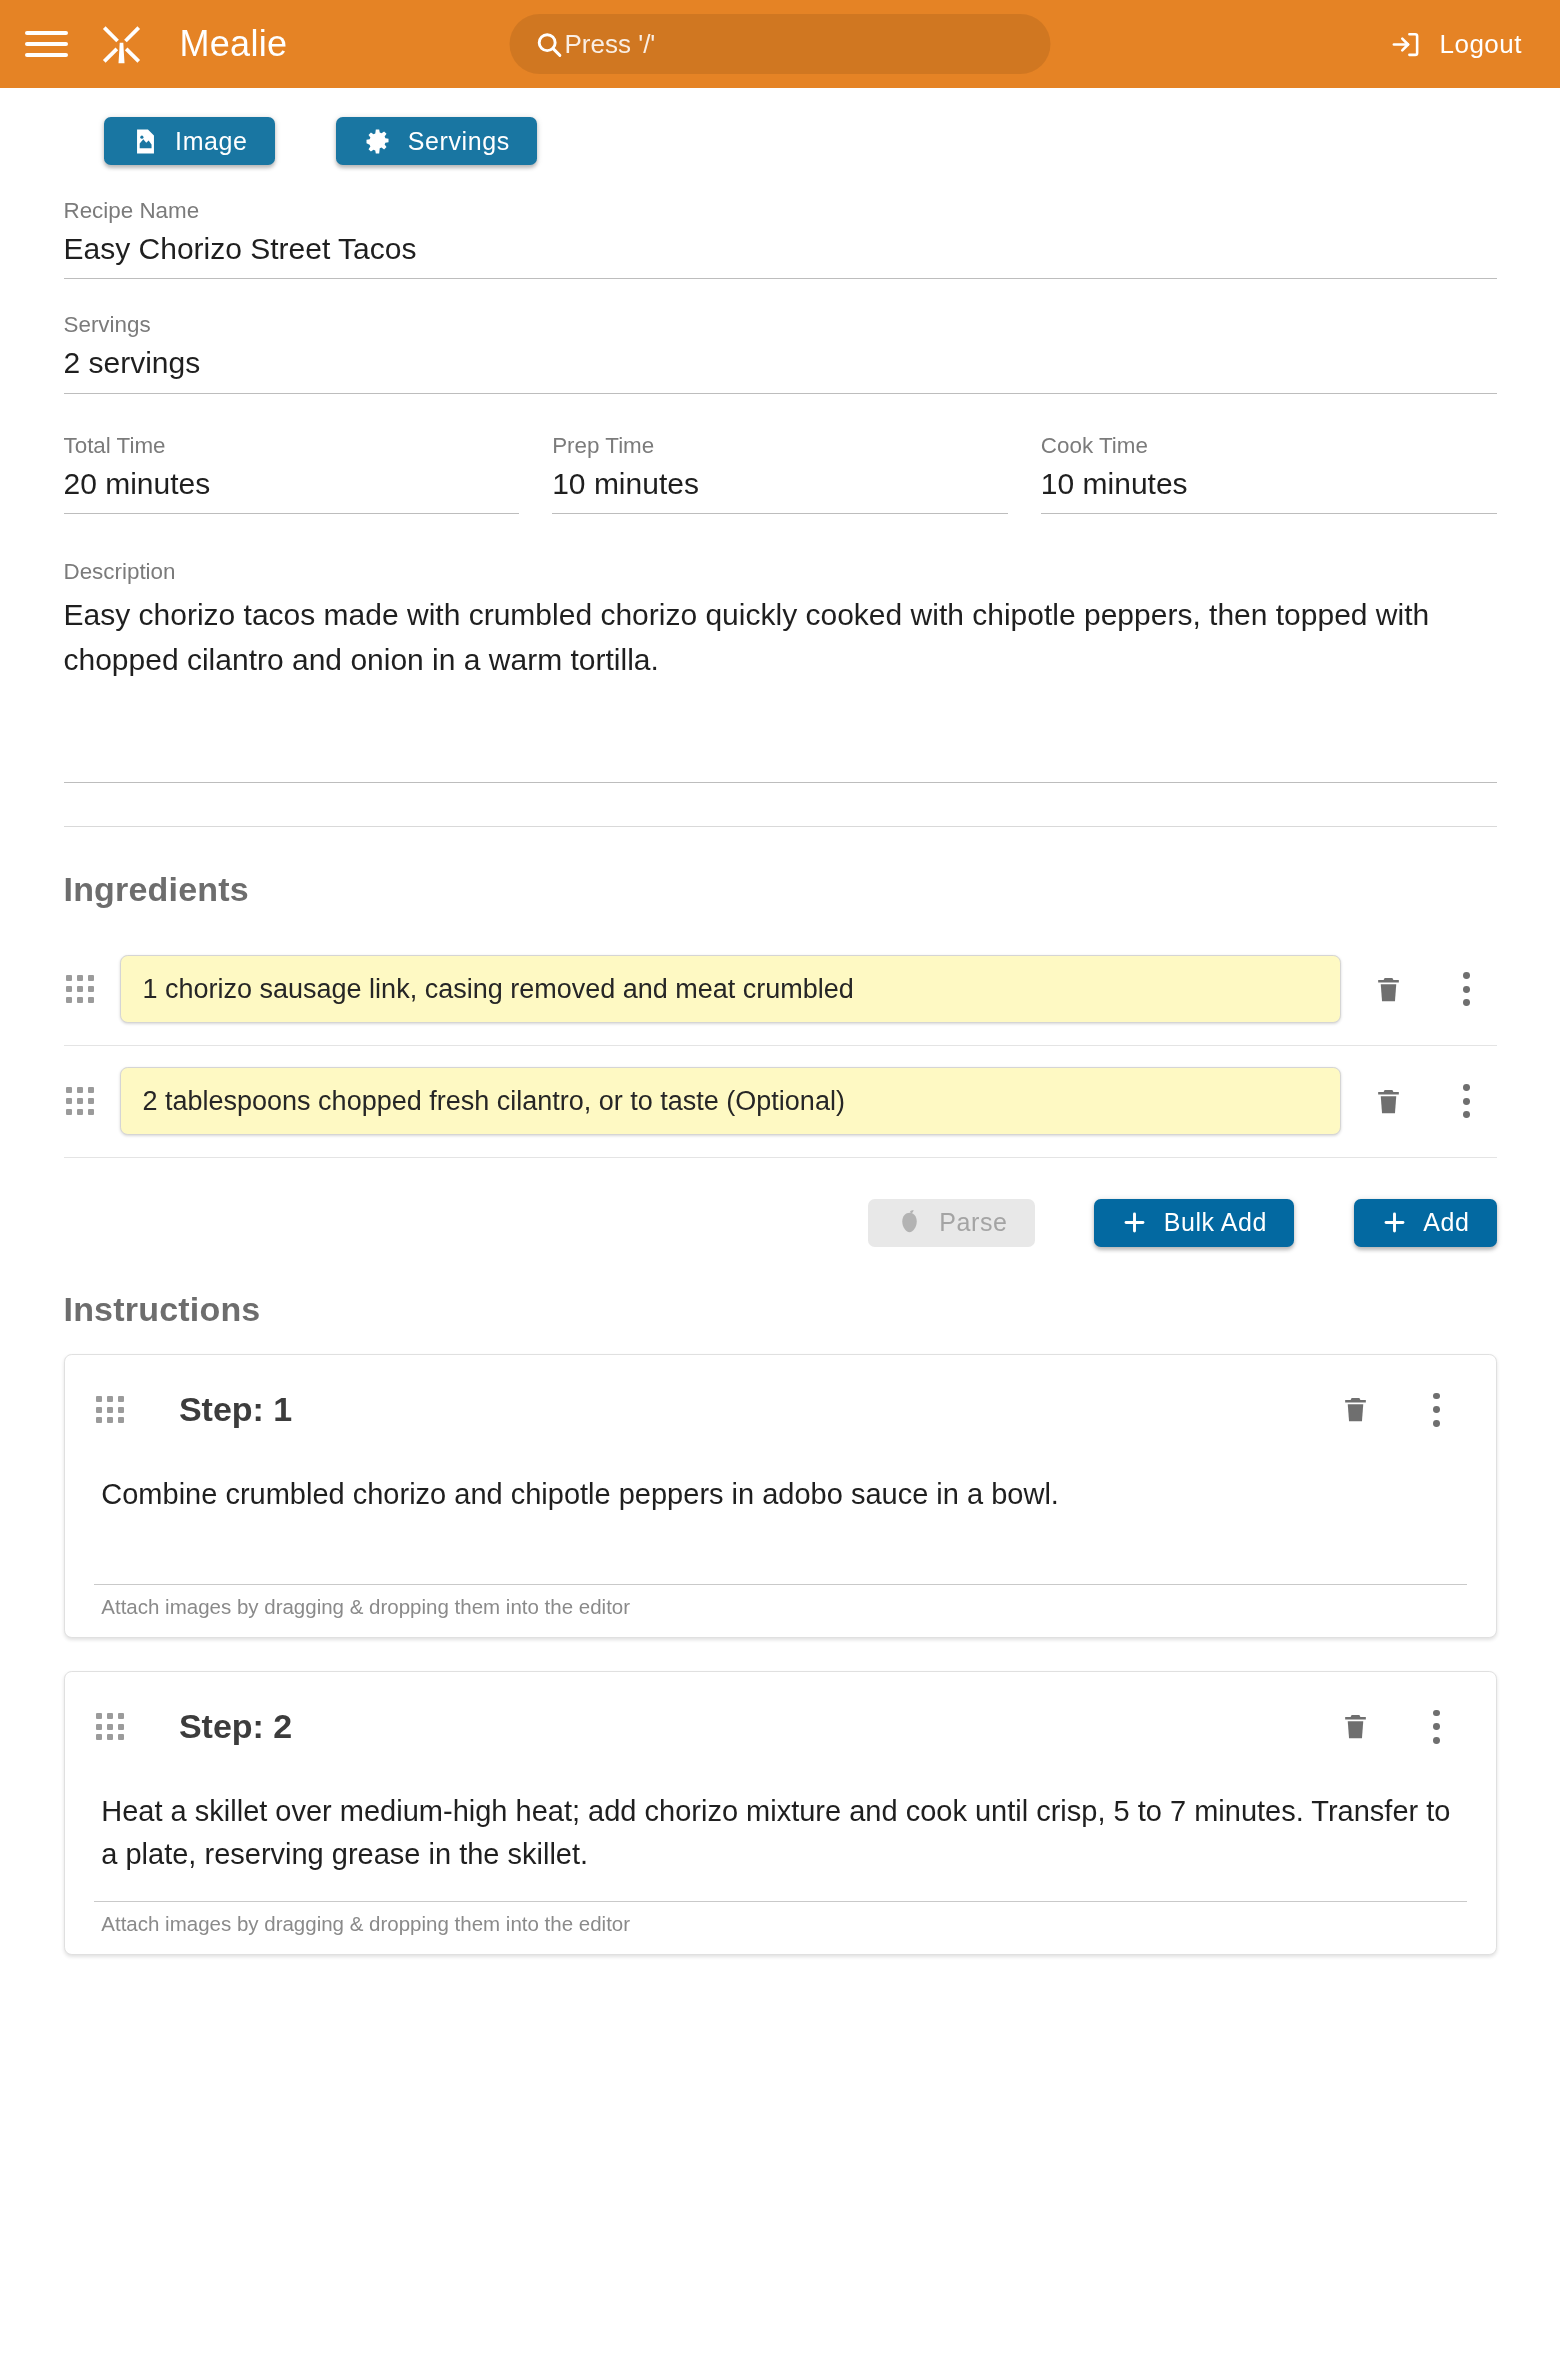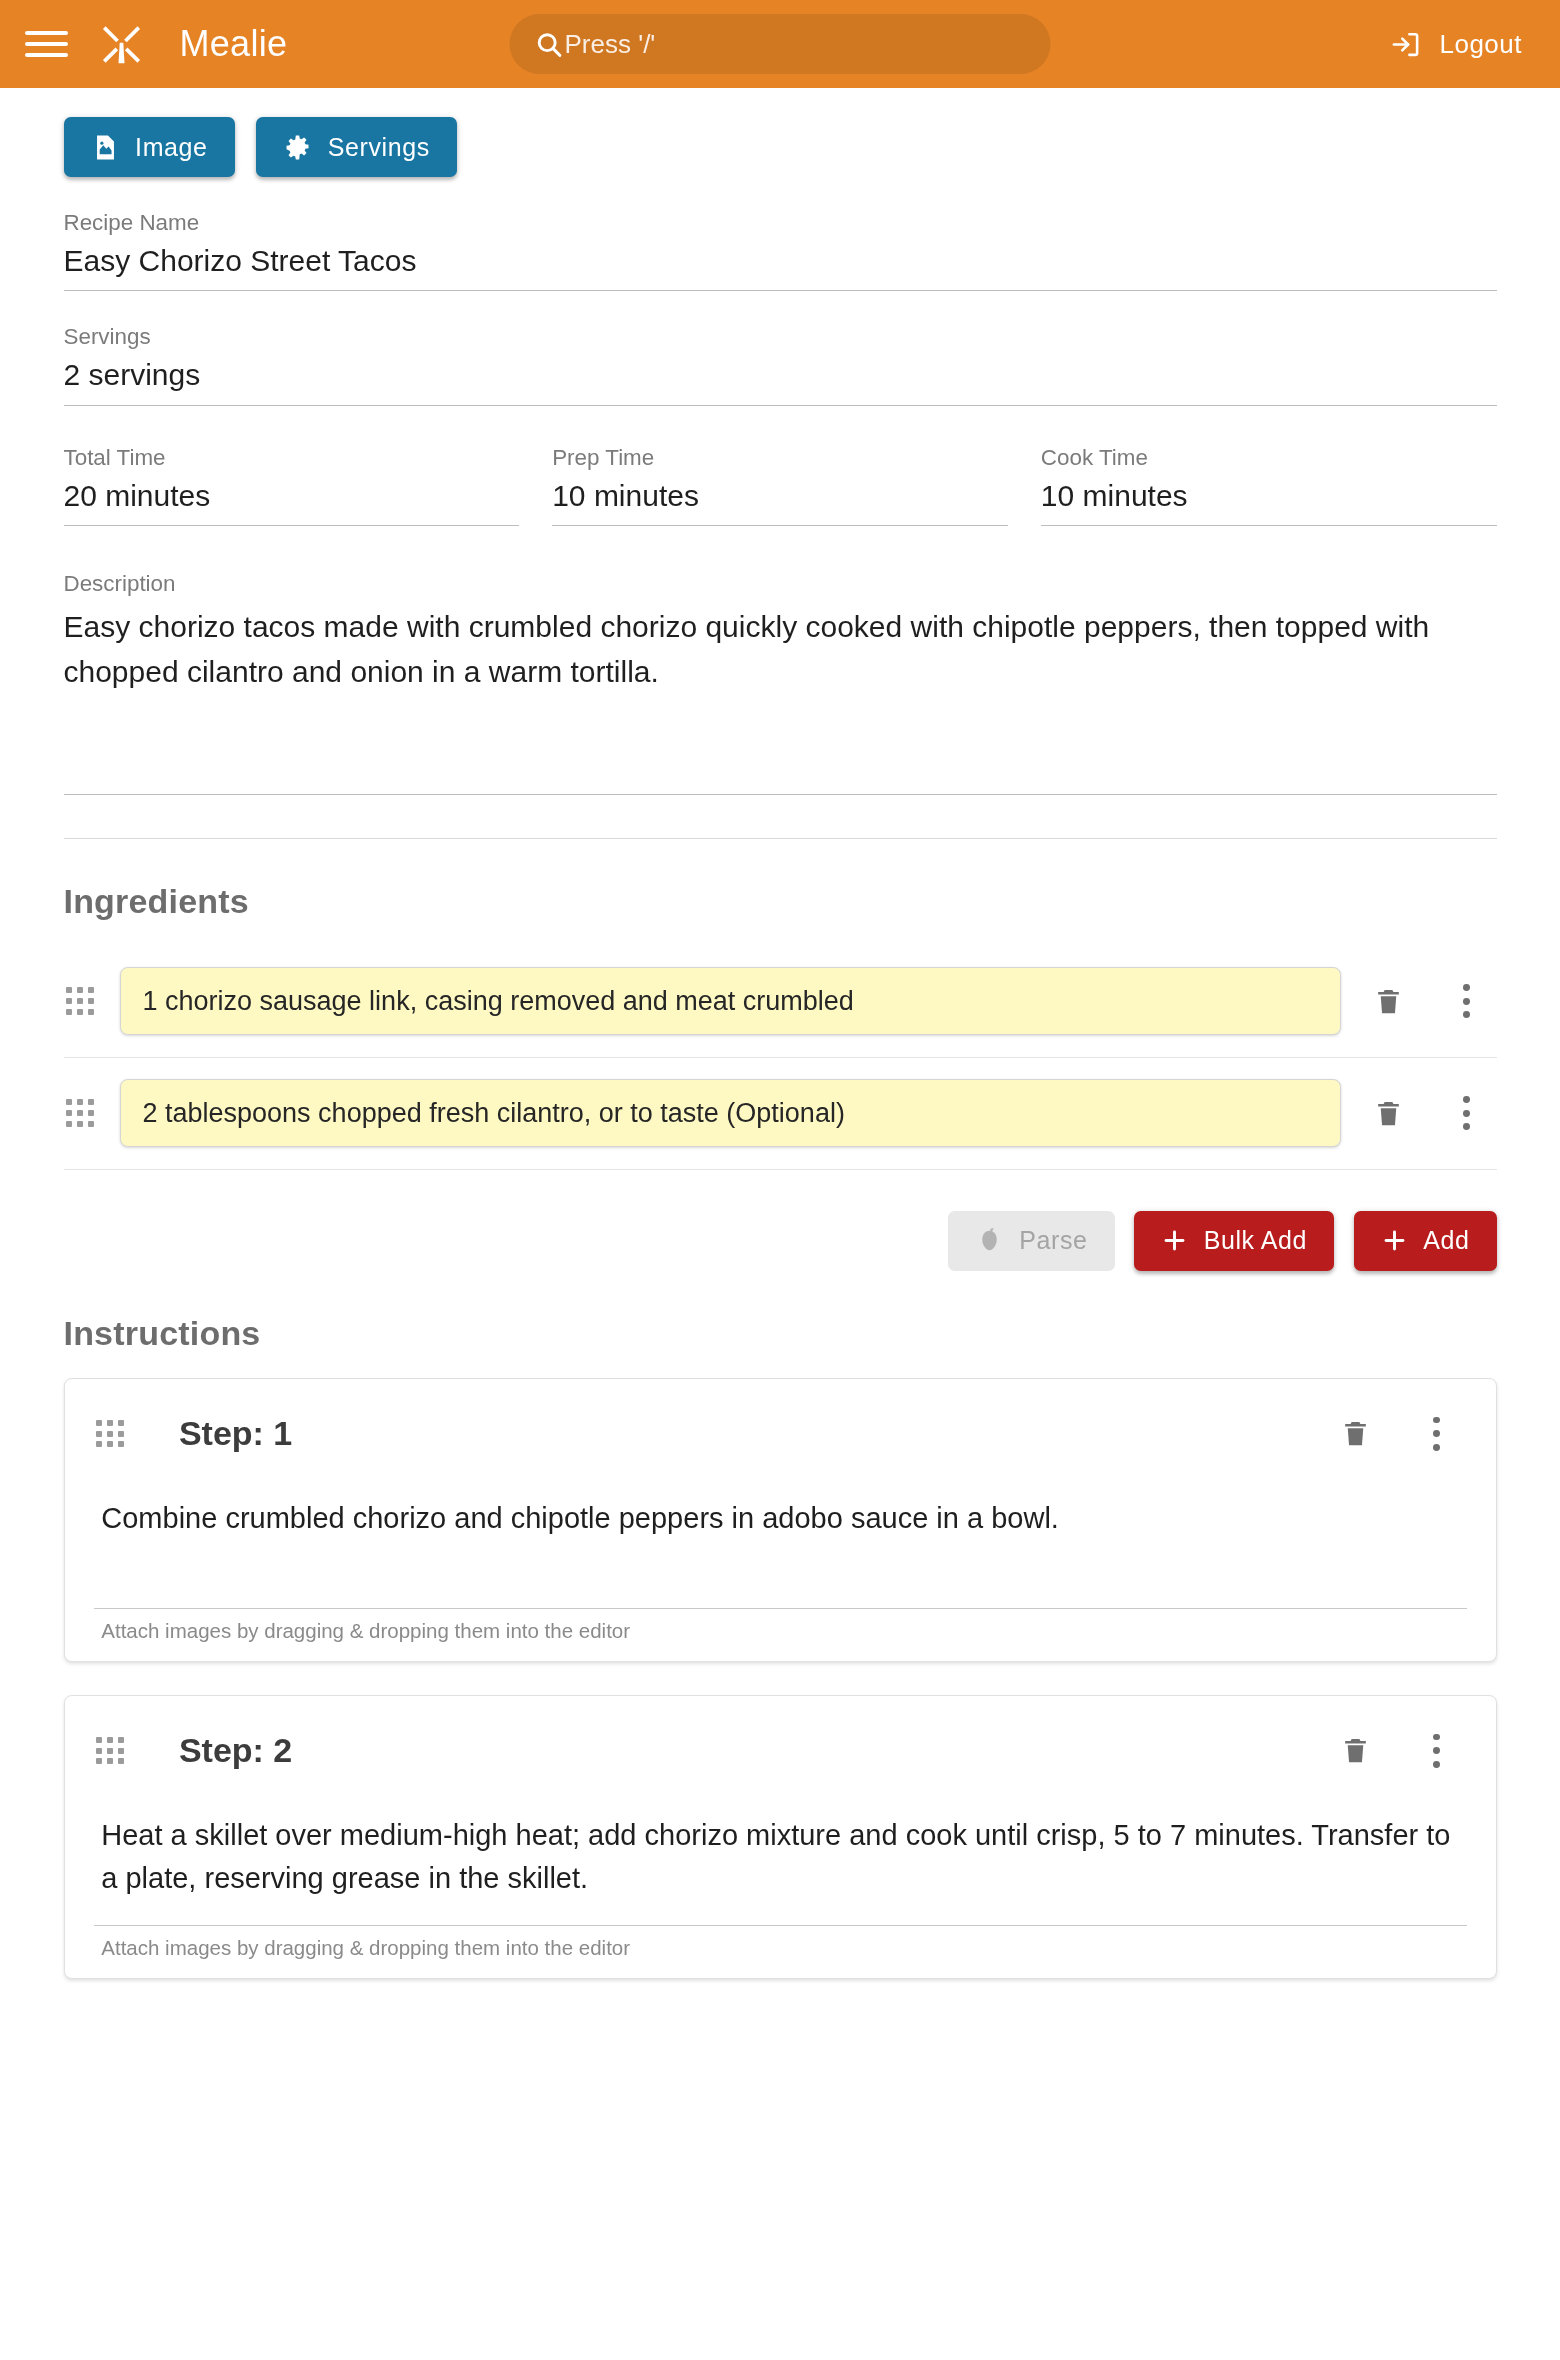--- a/index.html
+++ b/index.html
@@ -94,26 +94,27 @@
     border: none;
     border-radius: 6.8px;
     font-family: inherit;
     cursor: pointer;
     display: inline-flex;
     align-items: center;
     gap: 15.6px;
     font-size: 25px;
     letter-spacing: 0.6px;
     padding: 0 27px;
-    height: 60px;
+    height: 48px;
     color: #fff;
     box-shadow: 0 2.9px 3.9px rgba(0,0,0,.22), 0 1px 7.8px rgba(0,0,0,.12);
+    margin-left: 40px;
   }
   .btn.teal { background: #1976a2; }
-  .btn.green { background: #b91c1c; }
+  .btn.green { background: #0369a1; }
   .btn.ghost {
     background: #e8e8e8;
     color: #a4a4a4;
     box-shadow: none;
   }
 
   
   .field { margin-top: 33px; }
   .field-label {
     font-size: 22.4px;

